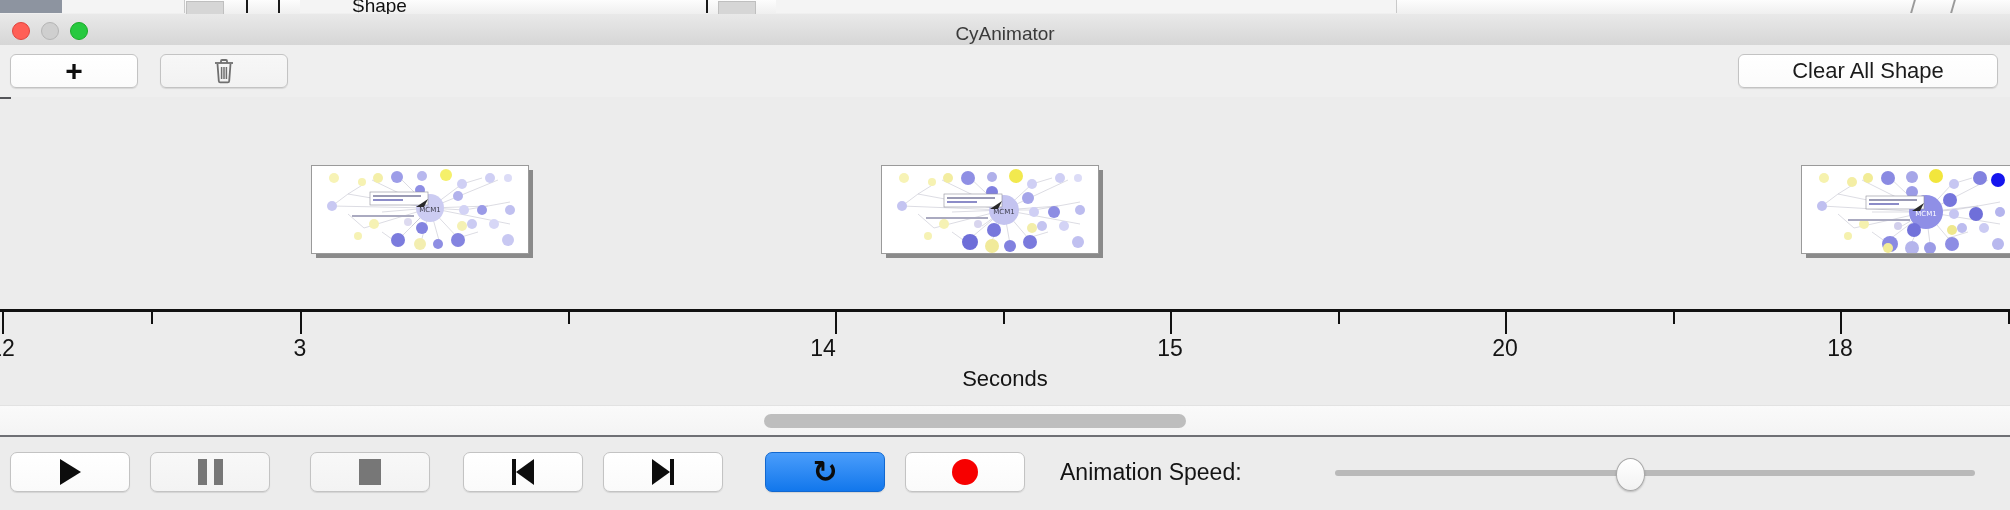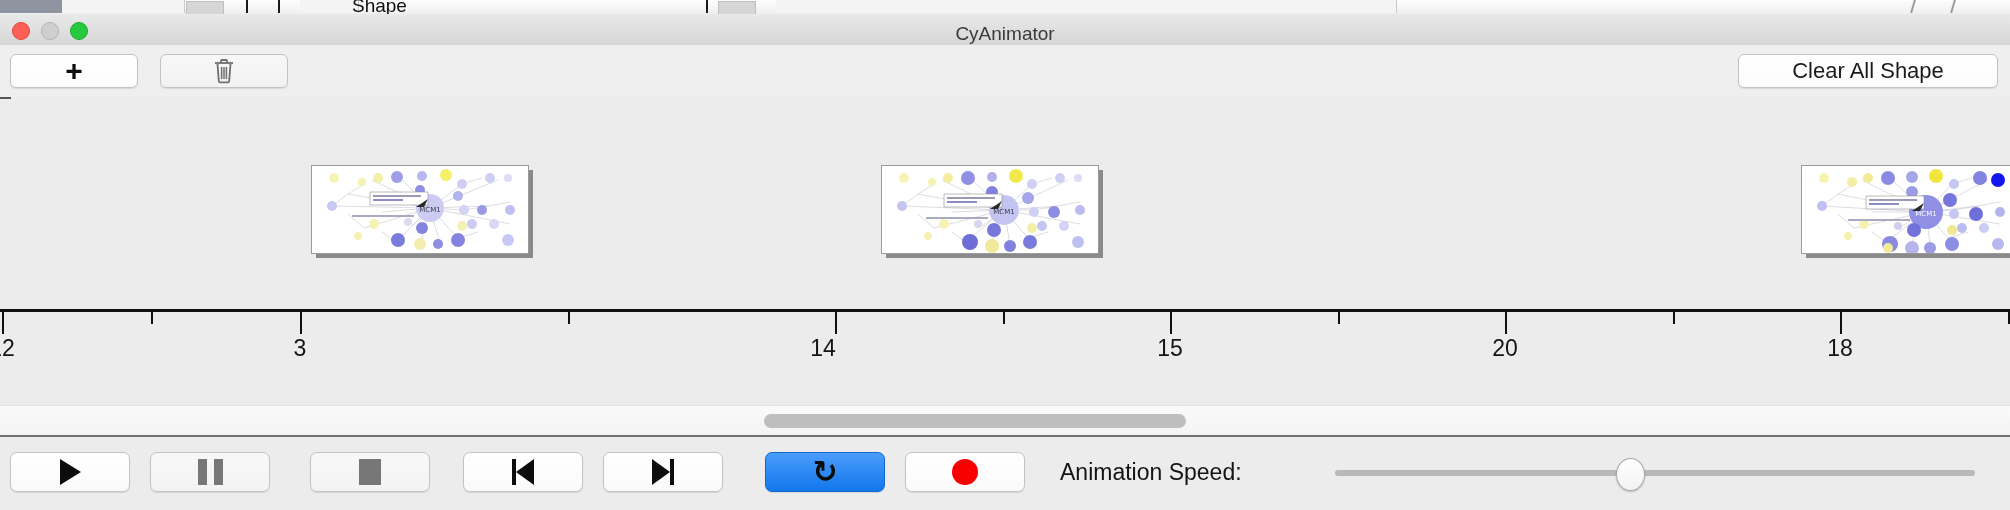--- a/index.html
+++ b/index.html
@@ -398,20 +398,21 @@
         <div class="tick major" style="left: 1170px;"></div>
         <div class="tick-label" style="left: 1170px;">15</div>
         <div class="tick minor" style="left: 1337.5px;"></div>
         <div class="tick major" style="left: 1505px;"></div>
         <div class="tick-label" style="left: 1505px;">20</div>
         <div class="tick minor" style="left: 1672.5px;"></div>
         <div class="tick major" style="left: 1840px;"></div>
         <div class="tick-label" style="left: 1840px;">18</div>
         <div class="tick minor" style="left: 2007.5px;"></div>
       </div>
+    <div class="axis-title">Seconds</div>
   </div>
 
   <div class="scroll-track">
     <div class="scroll-thumb" style="left: 763.8px; width: 422.1px;"></div>
   </div>
 
   <div class="controls">
     <div class="cbtn" id="play-btn">
       <span class="ico-play"></span>
     </div>

